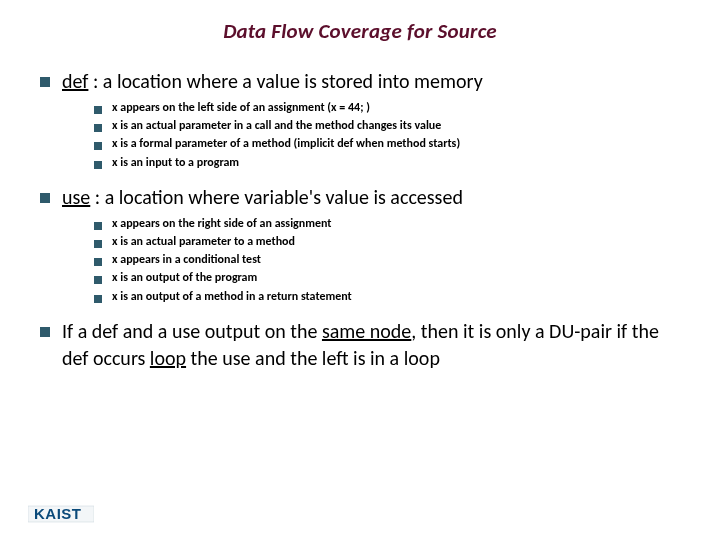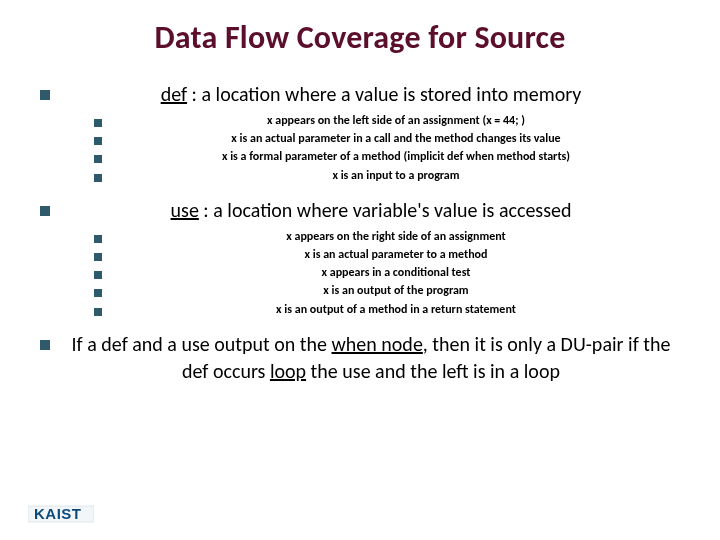--- a/index.html
+++ b/index.html
@@ -14,38 +14,38 @@
   }
   .slide {
     width: 720px;
     height: 540px;
     position: relative;
     box-sizing: border-box;
     padding: 18px 40px 0 40px;
   }
   .title {
     text-align: center;
-    font-size: 32px;
+    font-size: 21px;
     font-weight: bold;
     color: #5c0f2c;
     margin: 0 0 24px 0;
     letter-spacing: 0.2px;
+    font-style: italic;
   }
   ul.outer {
     list-style: none;
     margin: 0;
     padding: 0;
   }
   ul.outer > li {
     position: relative;
     padding-left: 22px;
     margin: 0 0 6px 0;
     font-size: 20px;
     line-height: 1.35;
-    text-align: center;
   }
   ul.outer > li::before {
     content: "";
     position: absolute;
     left: 0;
     top: 9px;
     width: 10px;
     height: 10px;
     background: #2f5a6b;
   }
@@ -113,21 +113,21 @@
       <ul class="inner">
         <li>x appears on the right side of an assignment</li>
         <li>x is an actual parameter to a method</li>
         <li>x appears in a conditional test</li>
         <li>x is an output of the program</li>
         <li>x is an output of a method in a return statement</li>
       </ul>
     </li>
 
     <li>
-      <span>If a def and a use output on the </span><span class="u">when node</span><span>, then it is only a DU-pair if the def occurs </span><span class="u">loop</span><span> the use and the left is in a loop</span>
+      <span>If a def and a use output on the </span><span class="u">same node</span><span>, then it is only a DU-pair if the def occurs </span><span class="u">loop</span><span> the use and the left is in a loop</span>
     </li>
 
   </ul>
 
   <svg class="logo" viewBox="0 0 66 20">
     <rect x="0" y="2" width="66" height="16" fill="#f3f6f8" stroke="#c7d4db" stroke-width="0.5"></rect>
     <text x="6" y="15" class="logo-text">KAIST</text>
   </svg>
 </div>
 

